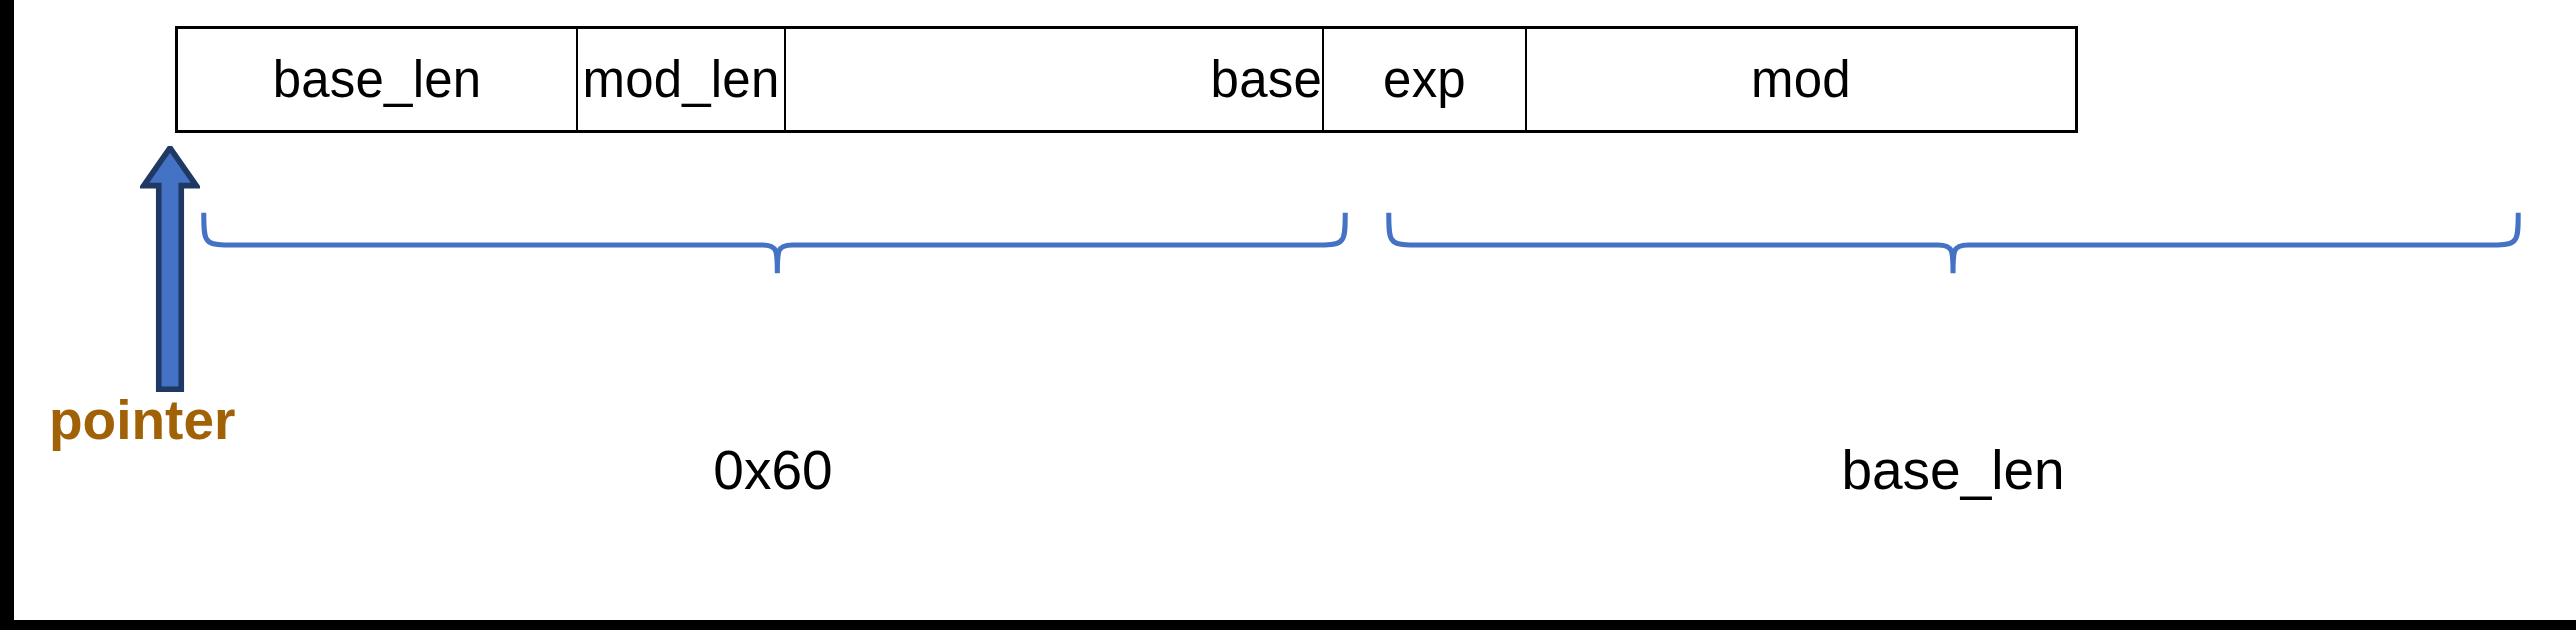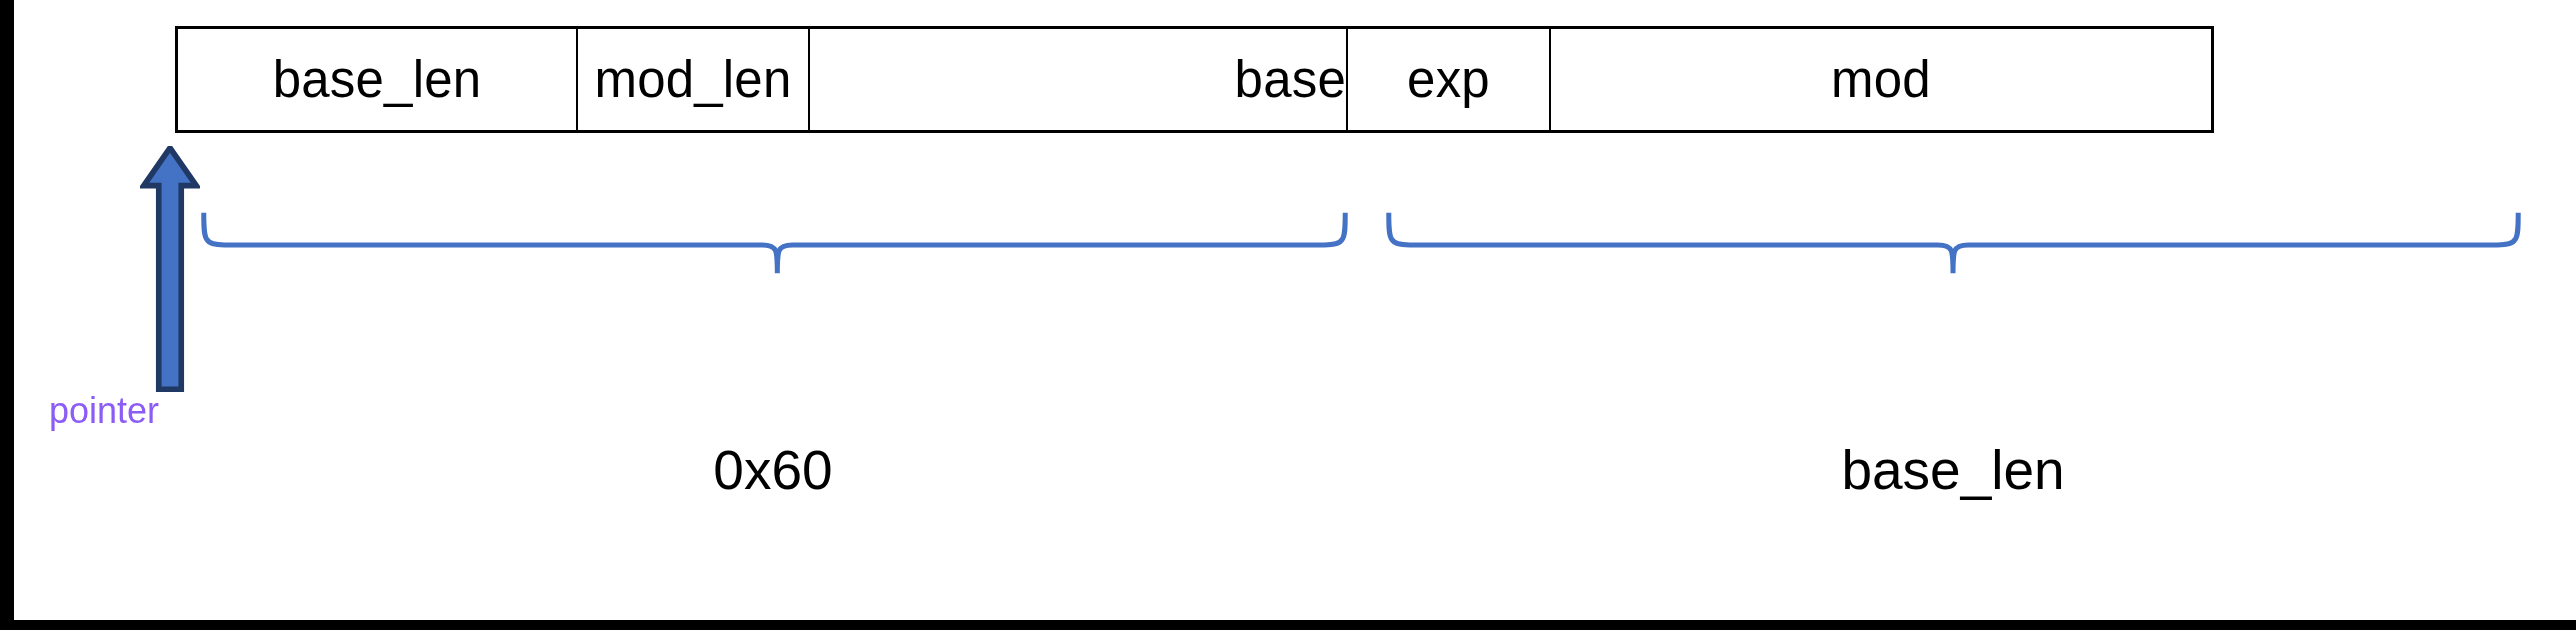--- a/index.html
+++ b/index.html
@@ -70,24 +70,25 @@
     position: absolute;
     left: 140px;
     top: 146px;
     width: 60px;
     height: 247px;
   }
   .pointer-label {
     position: absolute;
     left: 49px;
     top: 393px;
-    font-size: 36px;
-    color: #8b5cf6;
+    font-size: 55px;
+    color: #a16207;
     line-height: 1;
     white-space: nowrap;
+    font-weight: bold;
   }
 
   
   .brace {
     position: absolute;
     top: 209px;
     height: 68px;
   }
   .brace-left {
     left: 200px;
@@ -126,30 +127,30 @@
 
 <div id="canvas">
 
   <div class="frame-left"></div>
   <div class="frame-bottom"></div>
 
   <div class="mem-table">
     <div class="mem-cell" style="width:400px;">
       <span>base_len</span>
     </div>
-    <div class="mem-cell" style="width:232px;align-items:center;">
+    <div class="mem-cell" style="width:208px;align-items:center;">
       <span>mod_len</span>
     </div>
     <div class="mem-cell" style="width:538px;justify-content:flex-end;">
       <span>base</span>
     </div>
     <div class="mem-cell" style="width:203px;">
       <span>exp</span>
     </div>
-    <div class="mem-cell" style="width:660px;">
+    <div class="mem-cell" style="width:548px;">
       <span>mod</span>
     </div>
   </div>
 
   <svg class="pointer-arrow" viewBox="0 0 64 262" preserveAspectRatio="none">
     <polygon points="32,2 60,42 44,42 44,258 20,258 20,42 4,42" fill="#4472C4" stroke="#1F3864" stroke-width="6" stroke-linejoin="miter"></polygon>
   </svg>
 
   <div class="pointer-label">pointer</div>
 

